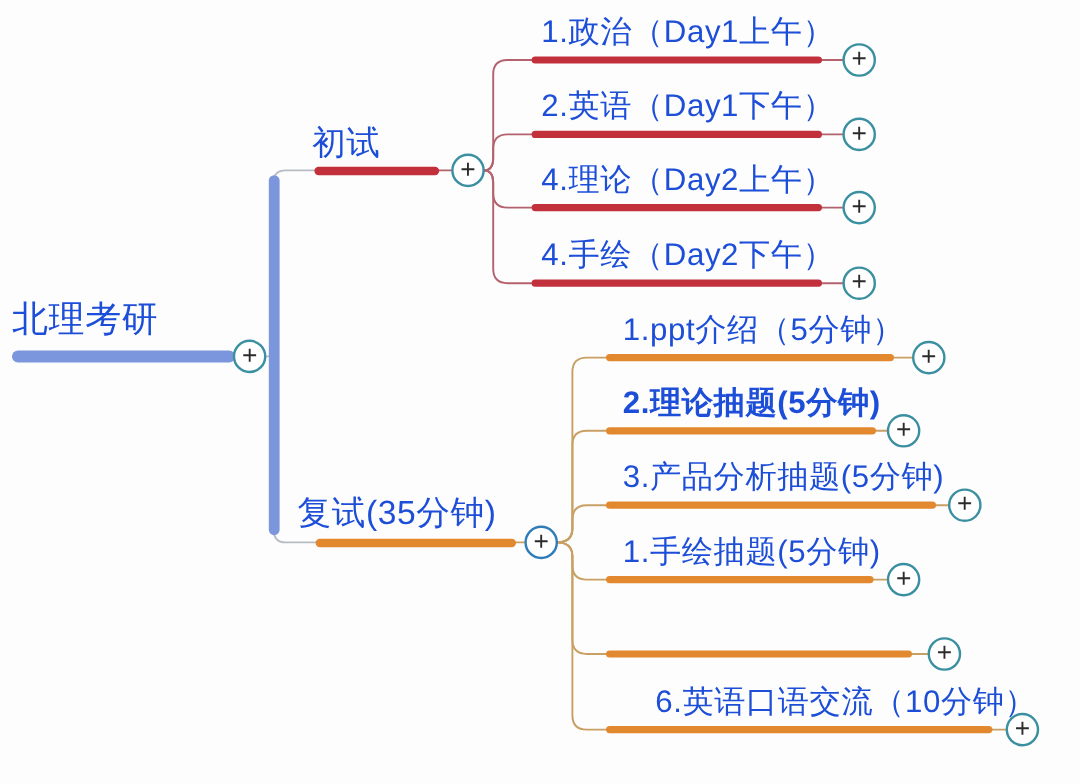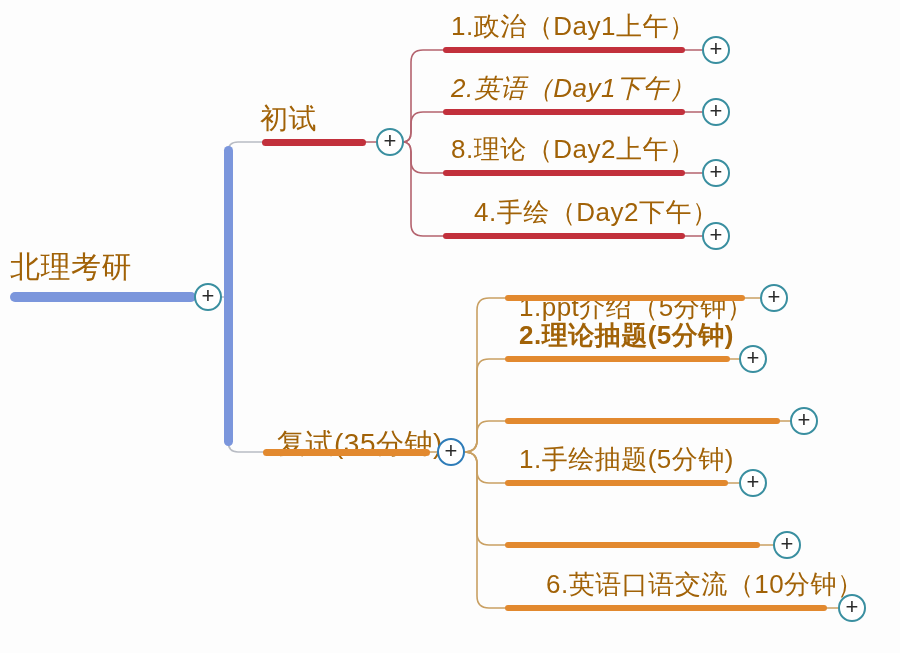--- a/index.html
+++ b/index.html
@@ -14,21 +14,21 @@
   }
   svg.connectors {
     position: absolute;
     left: 0; top: 0;
     width: 900px; height: 653px;
     pointer-events: none;
   }
   .label {
     position: absolute;
     white-space: nowrap;
-    color: #a16207;
+    color: #1d4ed8;
     letter-spacing: 0.5px;
     line-height: 38px;
     font-size: 26px;
   }
   .label.center { text-align: left; }
   .root-label  { font-size: 30px; line-height: 46px; font-weight: 500; }
   .branch-label{ font-size: 28px; line-height: 36px; font-weight: 500; }
   .bar {
     position: absolute;
     border-radius: 4px;
@@ -102,56 +102,57 @@
   <div class="plus-btn" style="left:376px; top:128px;">
     <span>+</span>
   </div>
 
   <div class="label" style="left:451px; top:7px;">1.政治（Day1上午）</div>
   <div class="bar red" style="left:443px; top:47px; width:242px; height:6px;"></div>
   <div class="plus-btn" style="left:702px; top:36px;">
     <span>+</span>
   </div>
 
-  <div class="label" style="left:451px; top:69px;font-style:italic;">2.英语（Day1下午）</div>
+  <div class="label" style="left:451px; top:69px;">2.英语（Day1下午）</div>
   <div class="bar red" style="left:443px; top:109px; width:242px; height:6px;"></div>
   <div class="plus-btn" style="left:702px; top:98px;">
     <span>+</span>
   </div>
 
-  <div class="label" style="left:451px; top:130px;">8.理论（Day2上午）</div>
+  <div class="label" style="left:451px; top:130px;">4.理论（Day2上午）</div>
   <div class="bar red" style="left:443px; top:170px; width:242px; height:6px;"></div>
   <div class="plus-btn" style="left:702px; top:159px;">
     <span>+</span>
   </div>
 
-  <div class="label" style="left:474px; top:193px;">4.手绘（Day2下午）</div>
+  <div class="label" style="left:451px; top:193px;">4.手绘（Day2下午）</div>
   <div class="bar red" style="left:443px; top:233px; width:242px; height:6px;"></div>
   <div class="plus-btn" style="left:702px; top:222px;">
     <span>+</span>
   </div>
 
-  <div class="label branch-label center" style="left:277px; top:410px; width:167px;margin-top:16px;">复试(35分钟)</div>
+  <div class="label branch-label center" style="left:248px; top:410px; width:167px;">复试(35分钟)</div>
   <div class="bar orange" style="left:263px; top:449px; width:167px; height:7px;"></div>
   <div class="plus-btn blue" style="left:437px; top:438px;">
     <span>+</span>
   </div>
 
-  <div class="label" style="left:519px; top:255px;margin-top:33px;">1.ppt介绍（5分钟）</div>
+  <div class="label" style="left:519px; top:255px;">1.ppt介绍（5分钟）</div>
   <div class="bar orange" style="left:505px; top:295px; width:240px; height:6px;"></div>
   <div class="plus-btn" style="left:760px; top:284px;">
     <span>+</span>
   </div>
 
   <div class="label" style="left:519px; top:316px;font-weight:bold;">2.理论抽题(5分钟)</div>
   <div class="bar orange" style="left:505px; top:356px; width:225px; height:6px;"></div>
   <div class="plus-btn" style="left:739px; top:345px;">
     <span>+</span>
   </div>
 
+  <div class="label" style="left:519px; top:378px;">3.产品分析抽题(5分钟)</div>
   <div class="bar orange" style="left:505px; top:418px; width:275px; height:6px;"></div>
   <div class="plus-btn" style="left:790px; top:407px;">
     <span>+</span>
   </div>
 
   <div class="label" style="left:519px; top:440px;">1.手绘抽题(5分钟)</div>
   <div class="bar orange" style="left:505px; top:480px; width:223px; height:6px;"></div>
   <div class="plus-btn" style="left:739px; top:469px;">
     <span>+</span>
   </div>

